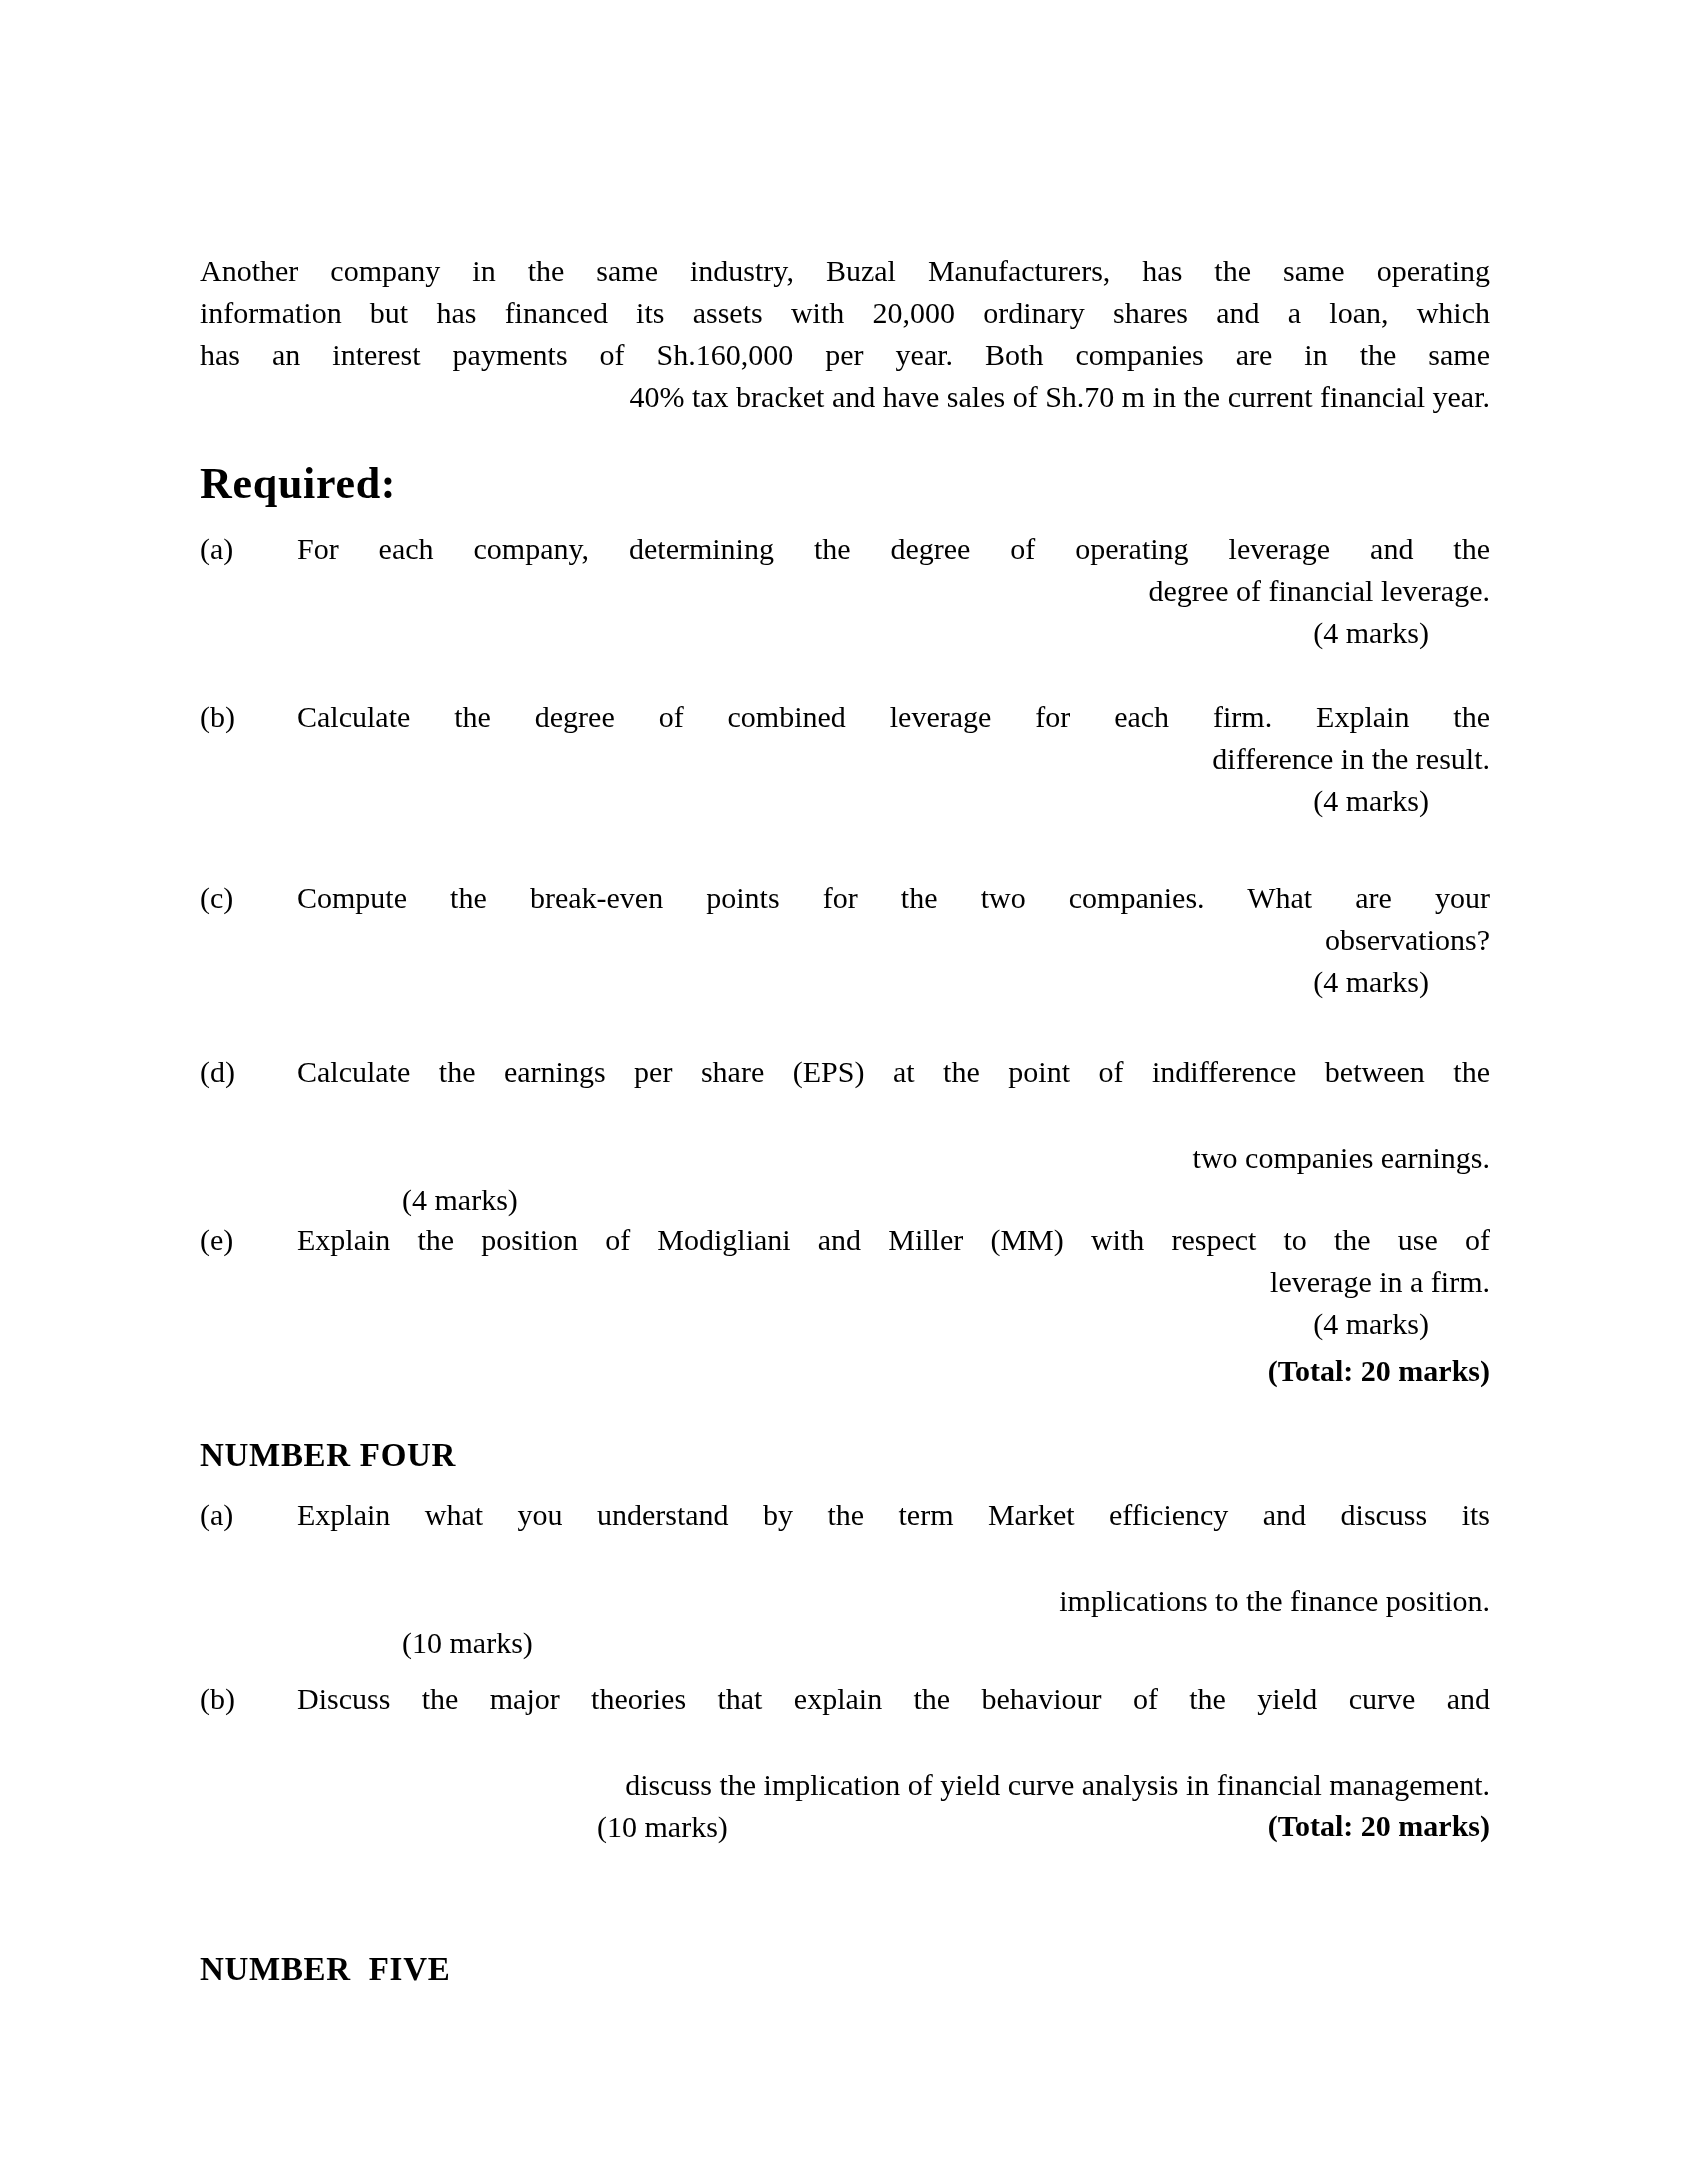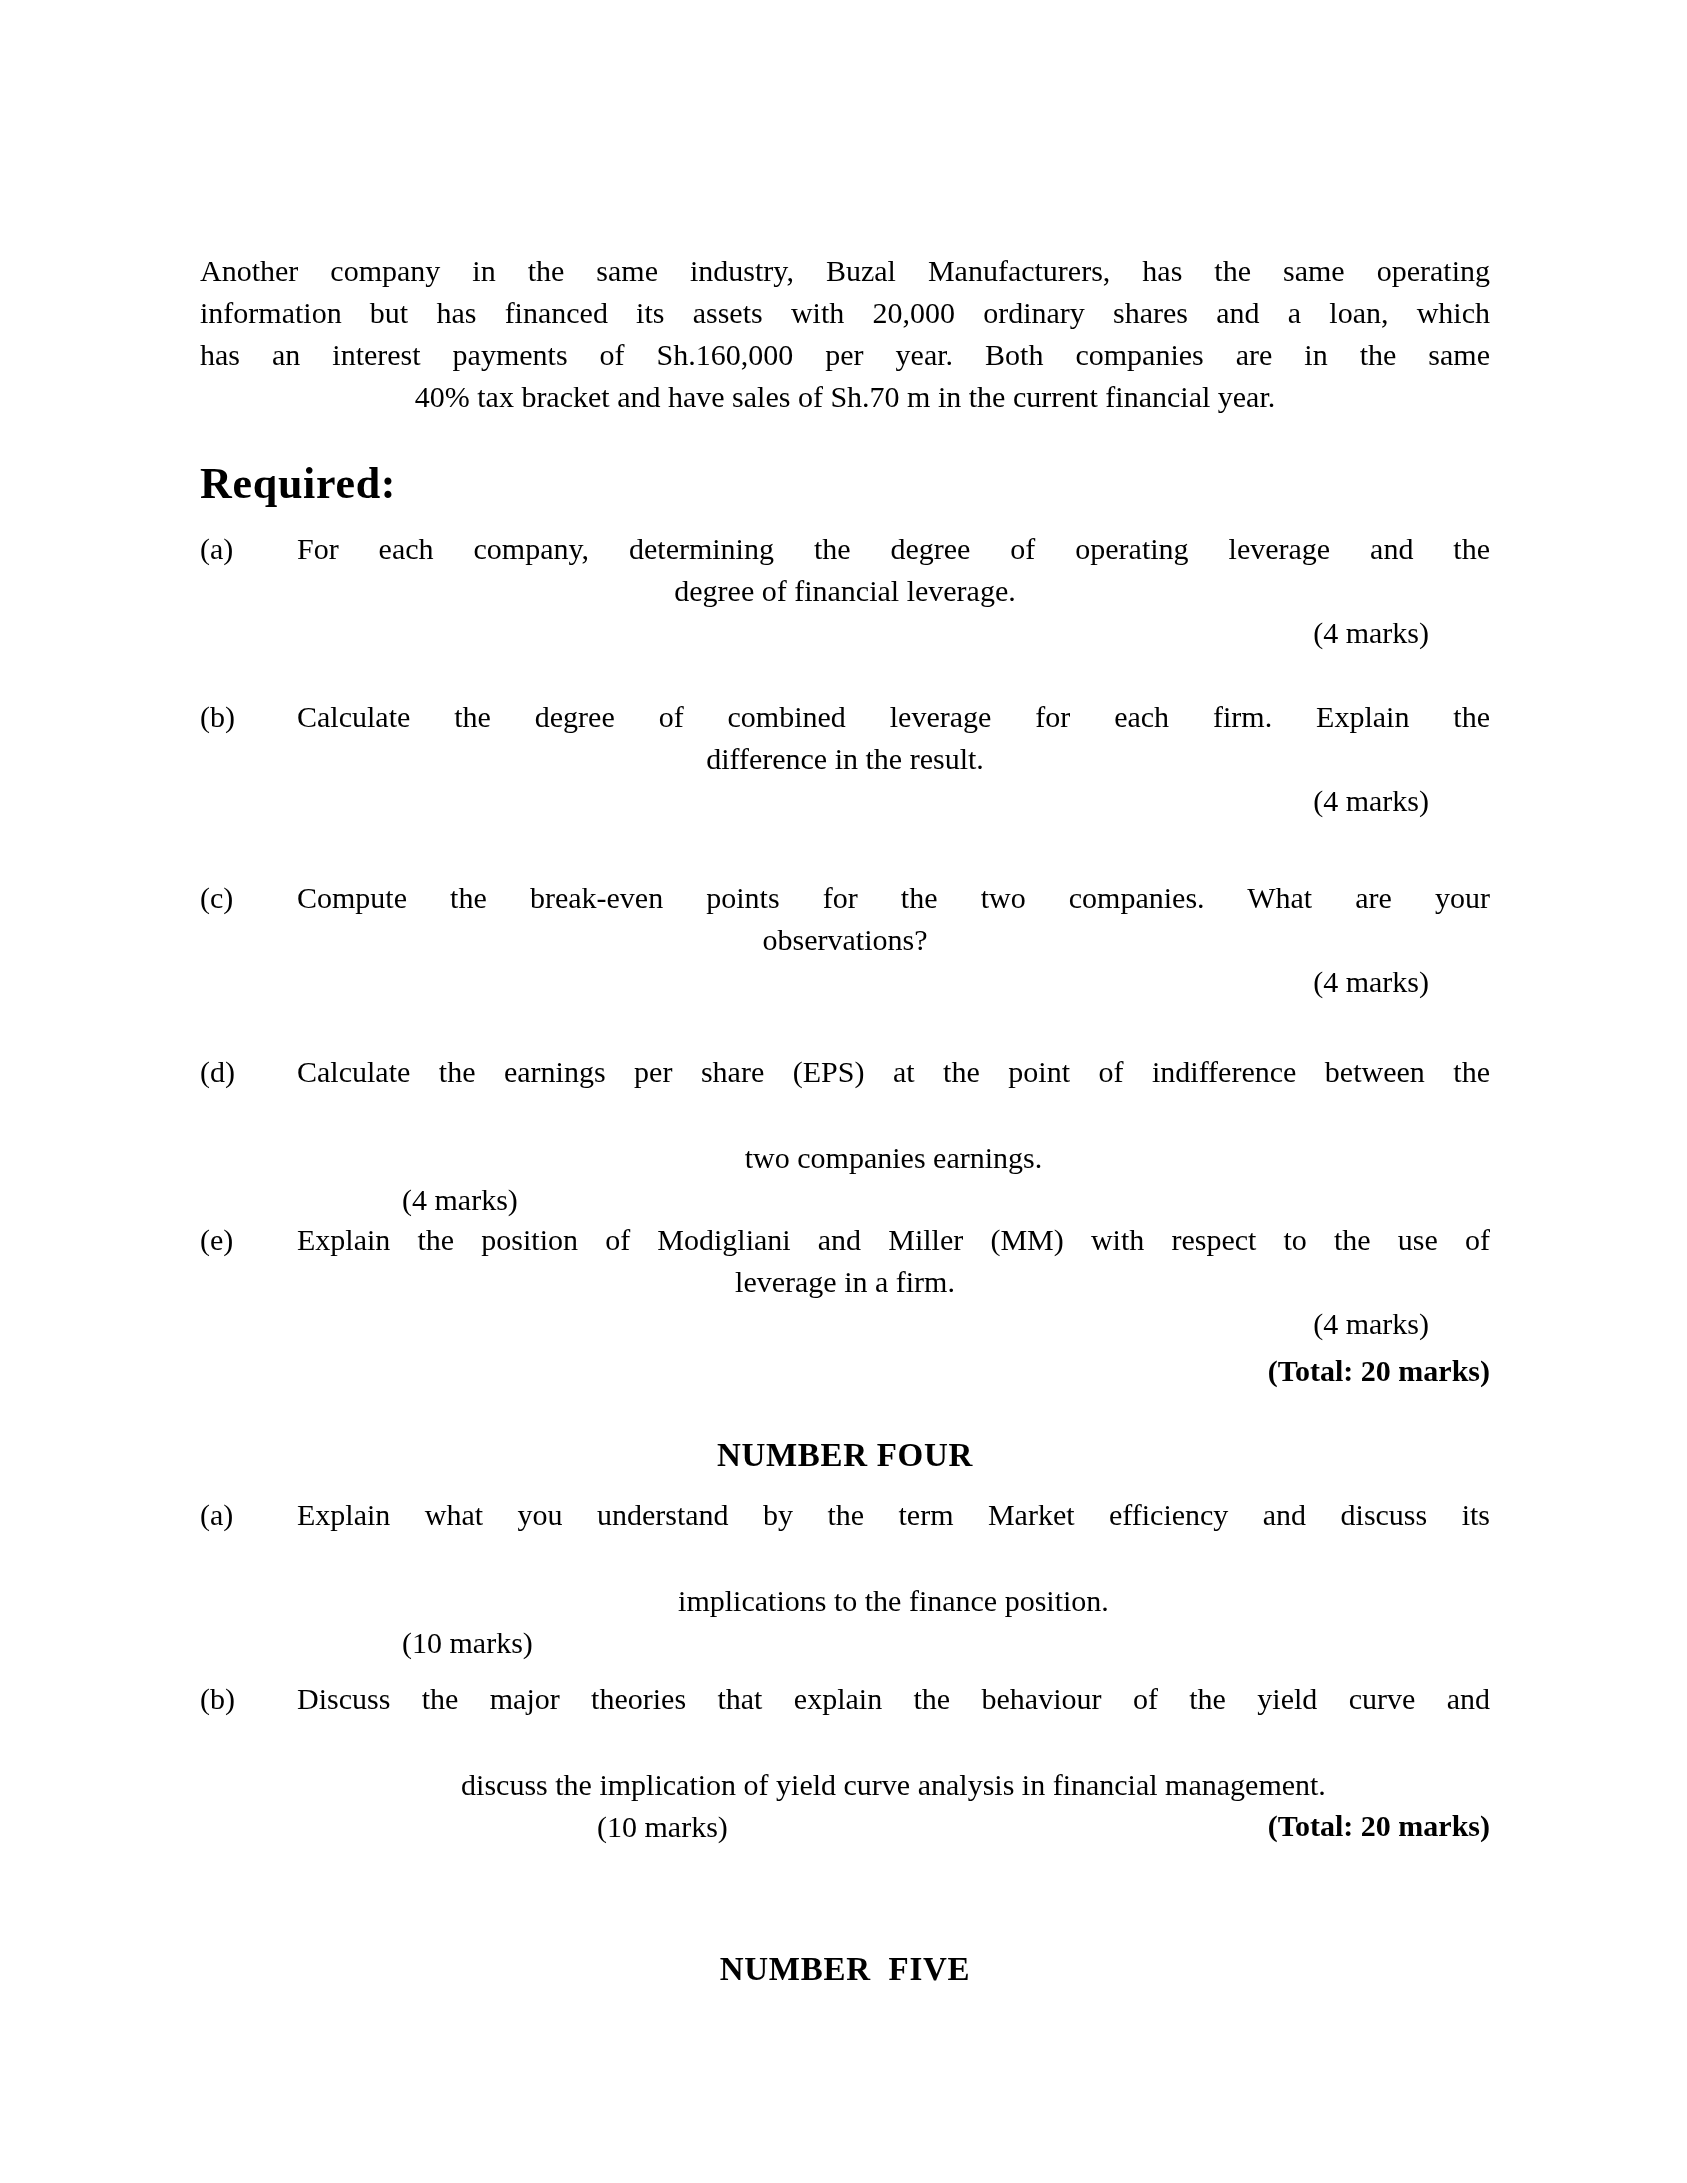--- a/index.html
+++ b/index.html
@@ -29,21 +29,21 @@
     left: 0;
     width: 1290px;
   }
   
   .jl {
     text-align: justify;
     text-align-last: justify;
   }
   
   .ll {
-    text-align: center;
+    text-align: right;
   }
   .ind {
     margin-left: 97px;
     margin-top: 44px;
   }
   .lbl {
     display: inline-block;
     width: 97px;
   }
   .marks-right {
@@ -65,21 +65,20 @@
   }
   .heading {
     font-weight: bold;
     font-size: 44px;
     letter-spacing: 0.7px;
   }
   .section-heading {
     font-weight: bold;
     font-size: 33px;
     letter-spacing: 0.7px;
-    text-align: center;
   }
 </style>
 </head>
 <body>
 
 <div class="page">
   <div class="content">
 
     <div class="block" style="top:250px">
       <div class="jl">Another company in the same industry, Buzal Manufacturers, has the same operating</div>

